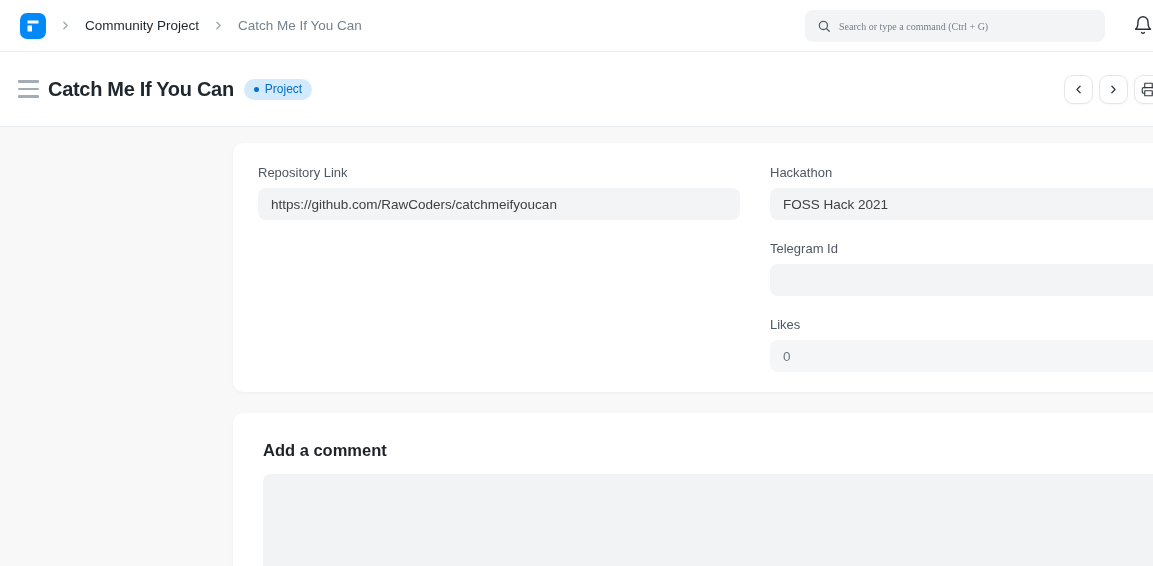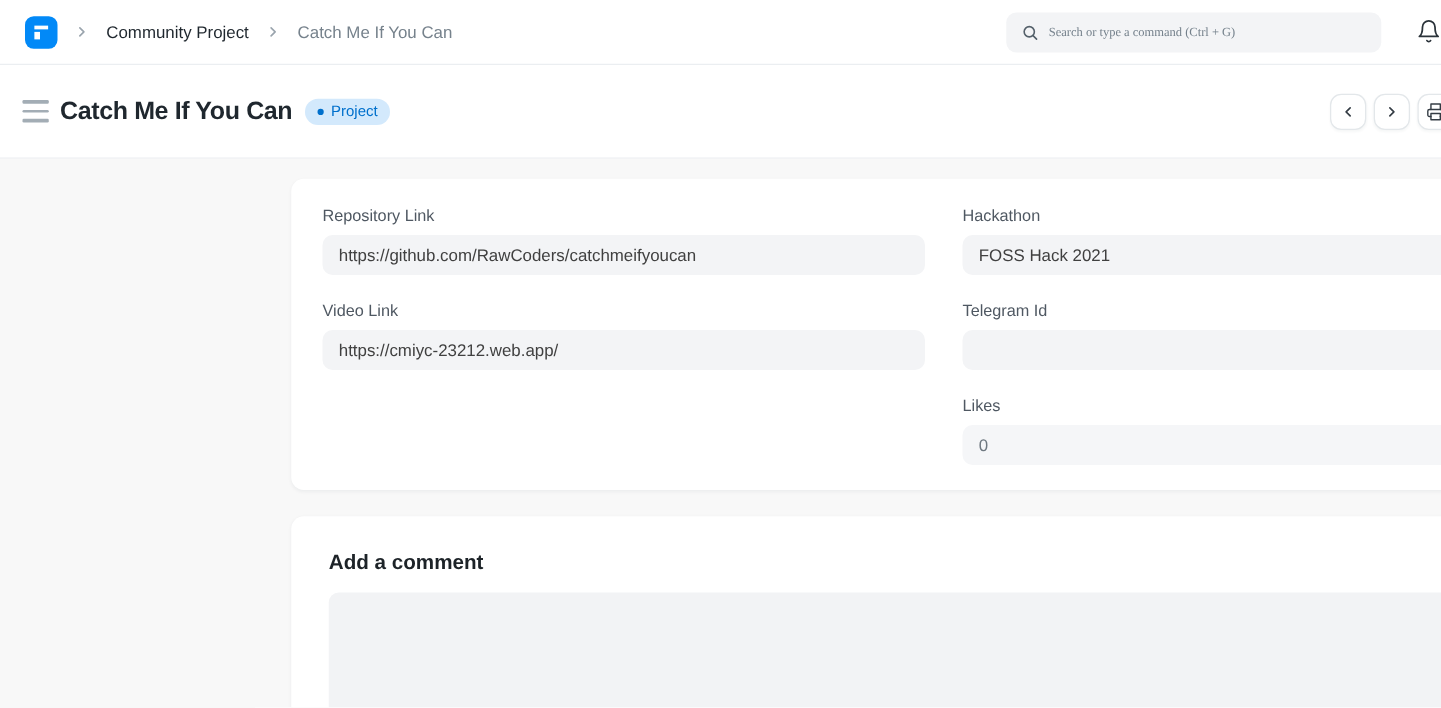--- a/index.html
+++ b/index.html
@@ -169,24 +169,20 @@
   </div>
 
   <div class="content">
 
     <section class="card card-fields">
       <div class="form-col">
         <div class="field">
           <label class="field-label">Repository Link</label>
           <input class="field-input" type="text" value="https://github.com/RawCoders/catchmeifyoucan" style="">
         </div>
-        <div class="field">
-          <label class="field-label">Video Link</label>
-          <input class="field-input" type="text" value="https://cmiyc-23212.web.app/" style="">
-        </div>
       </div>
       <div class="form-col">
         <div class="field">
           <label class="field-label">Hackathon</label>
           <input class="field-input" type="text" value="FOSS Hack 2021" style="">
         </div>
         <div class="field">
           <label class="field-label">Telegram Id</label>
           <input class="field-input" type="text" value="" style="">
         </div>

